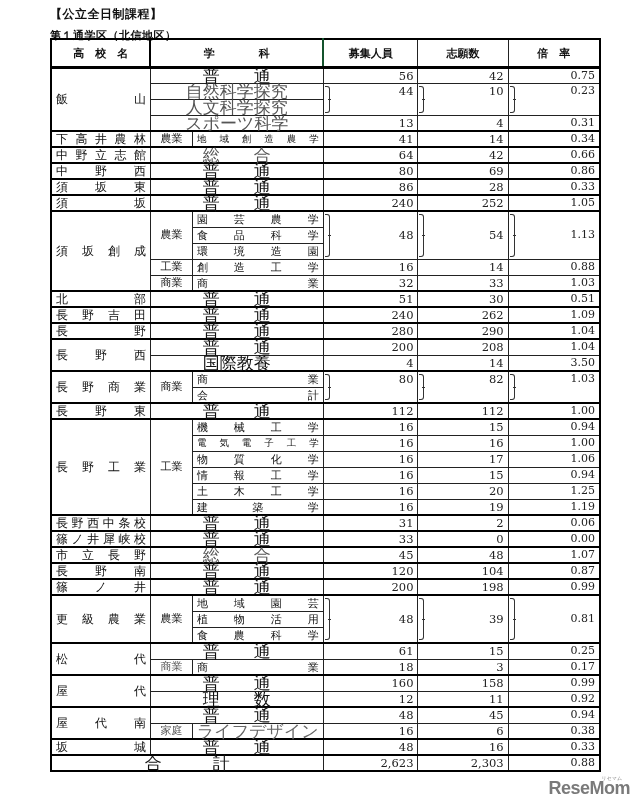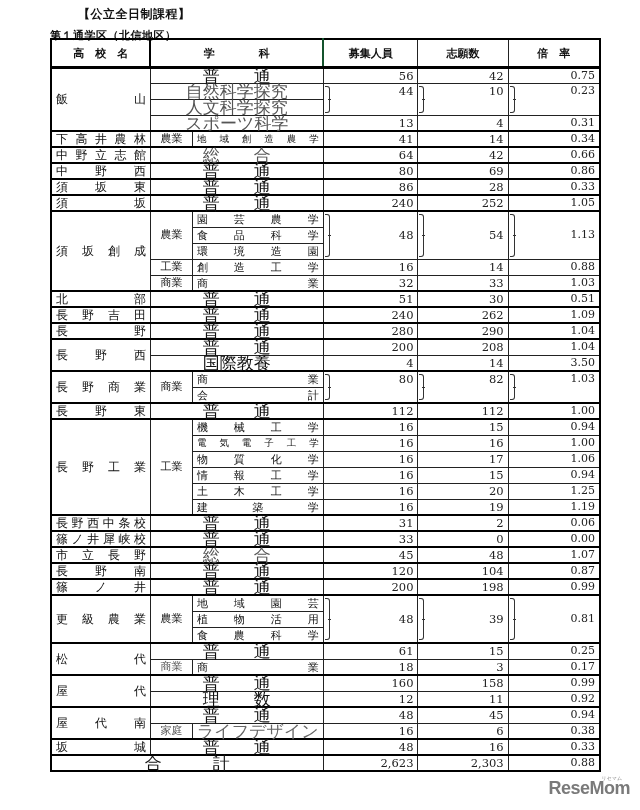--- a/index.html
+++ b/index.html
@@ -1,18 +1,18 @@
 <!DOCTYPE html>
 <html><head>
 <meta charset="utf-8">
 <style>
   * { box-sizing: border-box; margin: 0; padding: 0; }
   html, body { width: 640px; height: 810px; background: #ffffff; overflow: hidden; }
   body { position: relative; font-family: "DejaVu Sans", sans-serif; color: #111; }
-  .hdr1 { position: absolute; left: 50px; top: 6px; font-size: 12px; font-weight: bold; letter-spacing: 0.5px; margin-left: 28px; }
+  .hdr1 { position: absolute; left: 50px; top: 6px; font-size: 12px; font-weight: bold; letter-spacing: 0.5px; }
   .hdr2 { position: absolute; left: 50px; top: 28px; font-size: 11px; font-weight: bold; letter-spacing: 0.5px; }
   table.main {
     position: absolute; left: 50px; top: 38px; width: 551px;
     border-collapse: collapse; border: 2px solid #000;
     font-family: "DejaVu Serif", serif; font-size: 11px;
   }
   table.main td, table.main th { border: 1px solid #222; height: 16px; padding: 0 4px; line-height: 14px; white-space: nowrap; }
   table.main th { height: 28px; font-weight: bold; font-size: 11px; font-family: Liberation Serif, serif; border-bottom: 3px solid #000; }
   td.school { text-align: justify; text-align-last: justify; font-family: "DejaVu Sans", sans-serif; font-size: 12px; border-right: 2px solid #000; }
   td.cat { text-align: center; font-family: "DejaVu Sans", sans-serif; font-size: 11px; width: 46px; }

